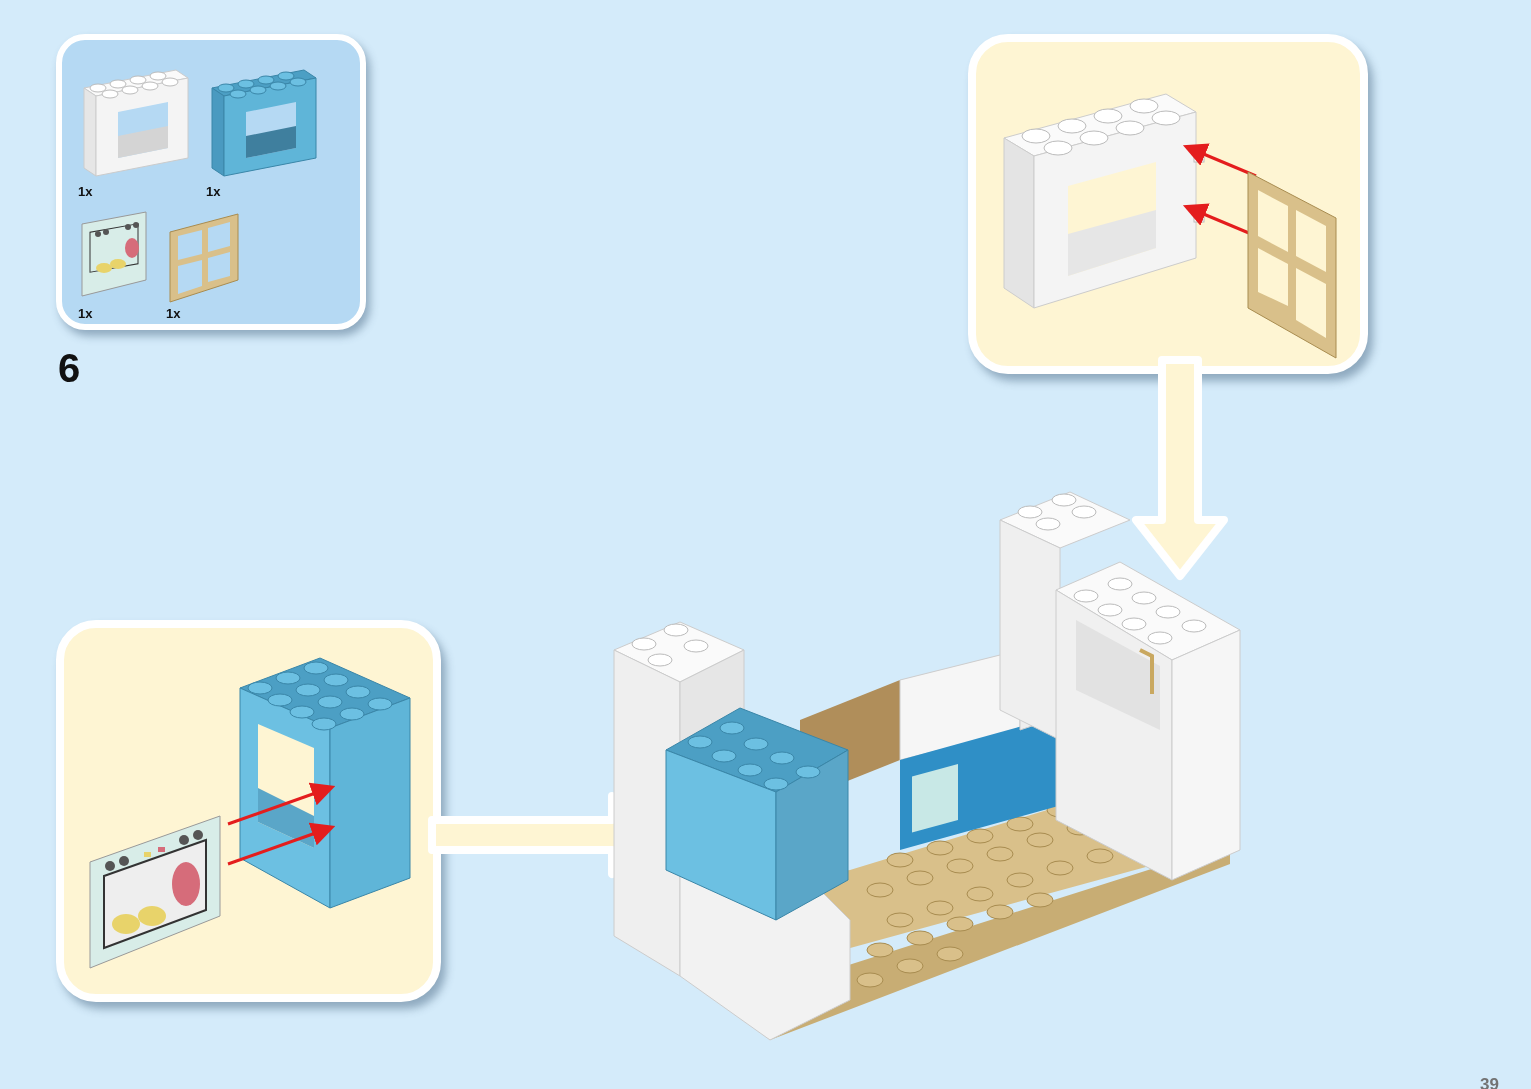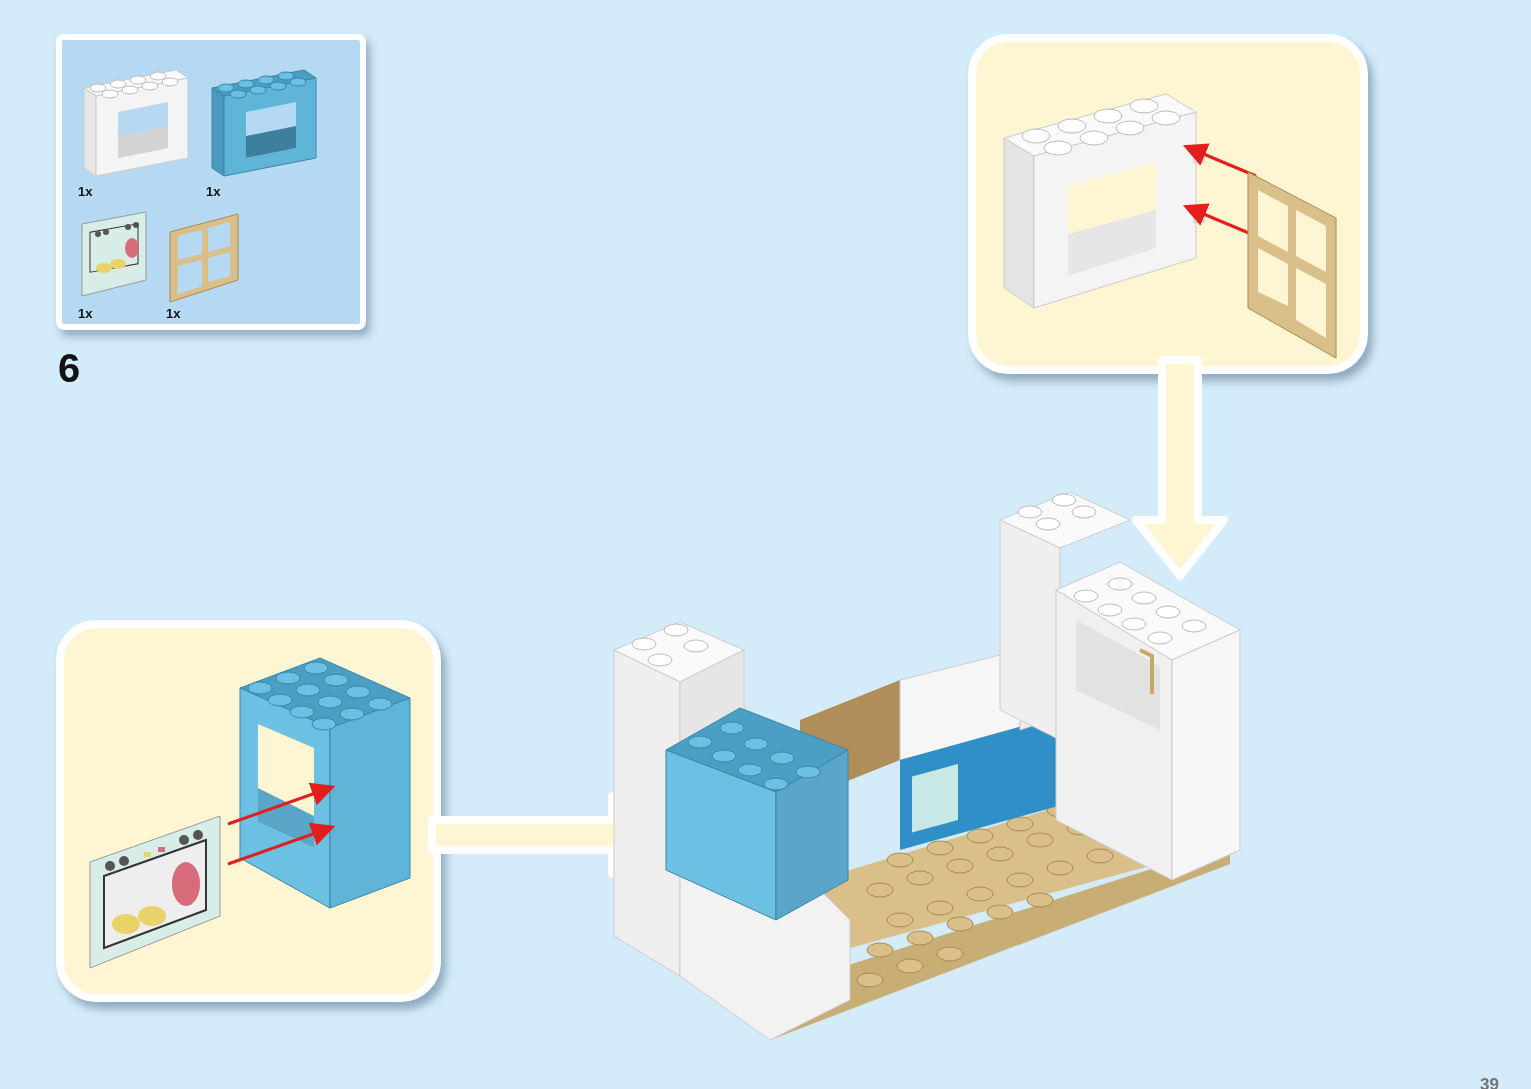--- a/index.html
+++ b/index.html
@@ -2,21 +2,21 @@
 <html><head>
 <meta charset="utf-8">
 <style>
   html, body { margin:0; padding:0; }
   body {
     width:1531px; height:1089px; background:#d4ebfa; position:relative; overflow:hidden;
     font-family:"Liberation Sans", sans-serif;
   }
   .abs { position:absolute; }
   .parts-panel {
-    left:56px; top:34px; width:310px; height:296px; border-radius:8px;
+    left:56px; top:34px; width:310px; height:296px; border-radius:29px;
     background:#b5d9f3; border:6px solid #fff; box-sizing:border-box;
     box-shadow:4px 6px 8px rgba(60,90,120,0.45);
   }
   .callout {
     border-radius:40px; background:#fef5d3; border:8px solid #fff; box-sizing:border-box;
     box-shadow:5px 7px 9px rgba(60,90,120,0.45);
   }
   .callout-top { left:968px; top:34px; width:400px; height:340px; }
   .callout-left { left:56px; top:620px; width:385px; height:382px; }
   .qty { font-weight:bold; font-size:13px; color:#111; }

